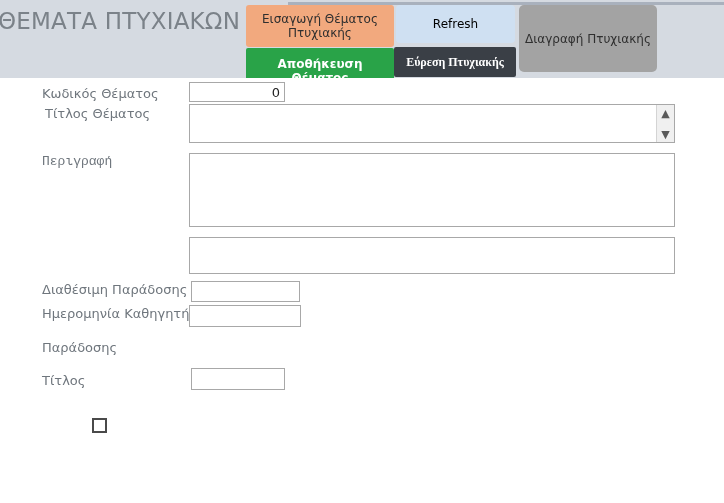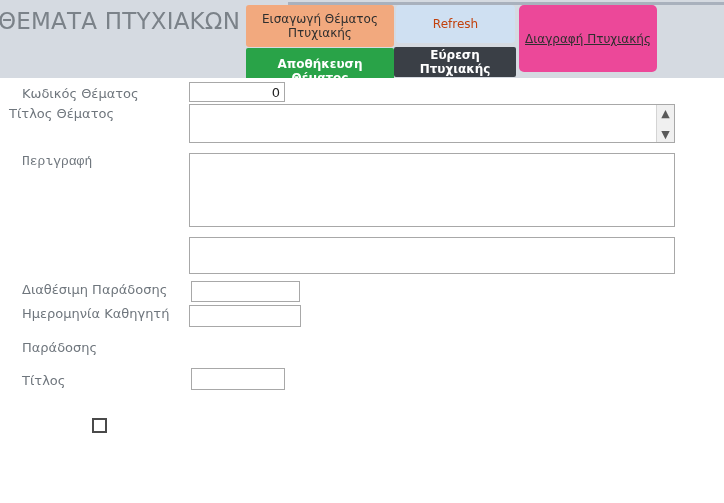--- a/index.html
+++ b/index.html
@@ -70,53 +70,54 @@
   #btn-save {
     left: 246px; top: 48px; width: 148px; height: 46px;
     background: #29a348;
     color: #ffffff;
     font-weight: bold;
     border-radius: 2px;
   }
   #btn-refresh {
     left: 396px; top: 5px; width: 119px; height: 38px;
     background: #cfe0f2;
-    color: #c2410c;
+    color: #000000;
     border-radius: 4px;
   }
   #btn-find {
     left: 394px; top: 47px; width: 122px; height: 30px;
     background: #3a3f46;
     color: #ffffff;
     font-weight: bold;
     border-radius: 2px;
+    font-family: Liberation Serif, serif;
   }
   #btn-delete {
     left: 519px; top: 5px; width: 138px; height: 67px;
-    background: #ec4899;
+    background: #a3a3a3;
     color: #2f2f2f;
     border-radius: 5px;
-    text-decoration: underline;
   }
 
   
   #form-area {
     position: absolute;
     left: 0;
     top: 78px;
     width: 724px;
     height: 425px;
     background: #ffffff;
   }
   .field-label {
     position: absolute;
     font-size: 13px;
     color: #6f767d;
     font-family: "DejaVu Sans", sans-serif;
     white-space: nowrap;
+    margin-left: 20px;
   }
   .ctl {
     position: absolute;
     box-sizing: border-box;
     background: #ffffff;
     border: 1px solid #a8a8a8;
     font-family: "DejaVu Sans", sans-serif;
     font-size: 13px;
     color: #222222;
     padding: 1px 4px;
@@ -206,21 +207,21 @@
   <div class="btn" id="btn-find">Εύρεση Πτυχιακής</div>
 
   <div class="btn" id="btn-delete">Διαγραφή Πτυχιακής</div>
 </div>
 
 <div id="form-area">
 
   <div class="field-label" style="left:22px; top:8px;">Κωδικός Θέματος</div>
   <input class="ctl num" type="text" id="input-code" style="left: 189px; top: 4px; width: 96px; height: 20px;" value="0">
 
-  <div class="field-label" style="left:9px; top:28px;">Τίτλος Θέματος</div>
+  <div class="field-label" style="left:25px; top:28px;">Τίτλος Θέματος</div>
   <div class="ta-wrap" style="left:189px; top:26px; width:486px; height:39px;">
     <textarea placeholder="" style=""></textarea>
     <div class="scrollbar">
       <div class="sb-arrow">▲</div>
       <div class="sb-arrow">▼</div>
     </div>
   </div>
 
   <div class="field-label" style="left:22px; top:76px;font-family:Liberation Mono, monospace;">Περιγραφή</div>
   <textarea class="ctl" id="input-description" style="left: 189px; top: 75px; width: 486px; height: 74px;" placeholder=""></textarea>

